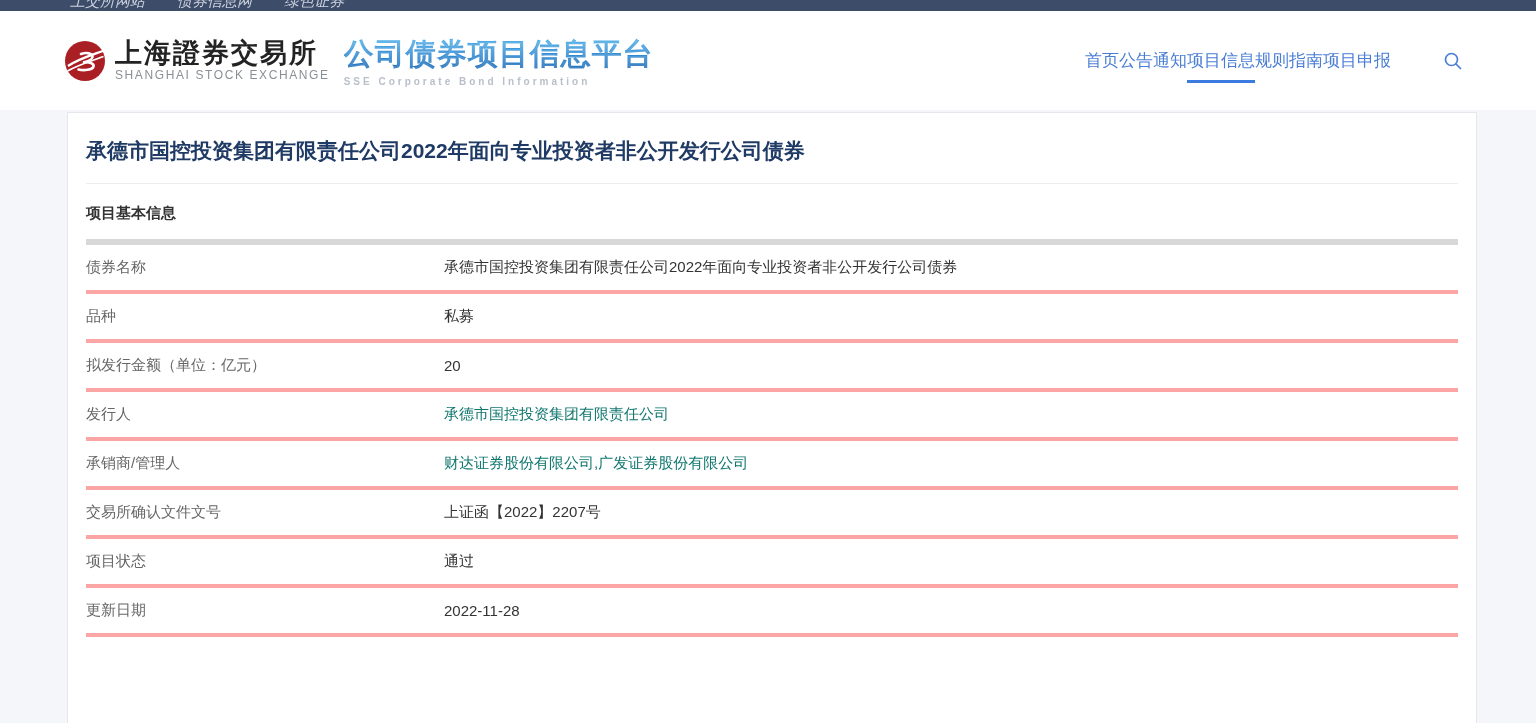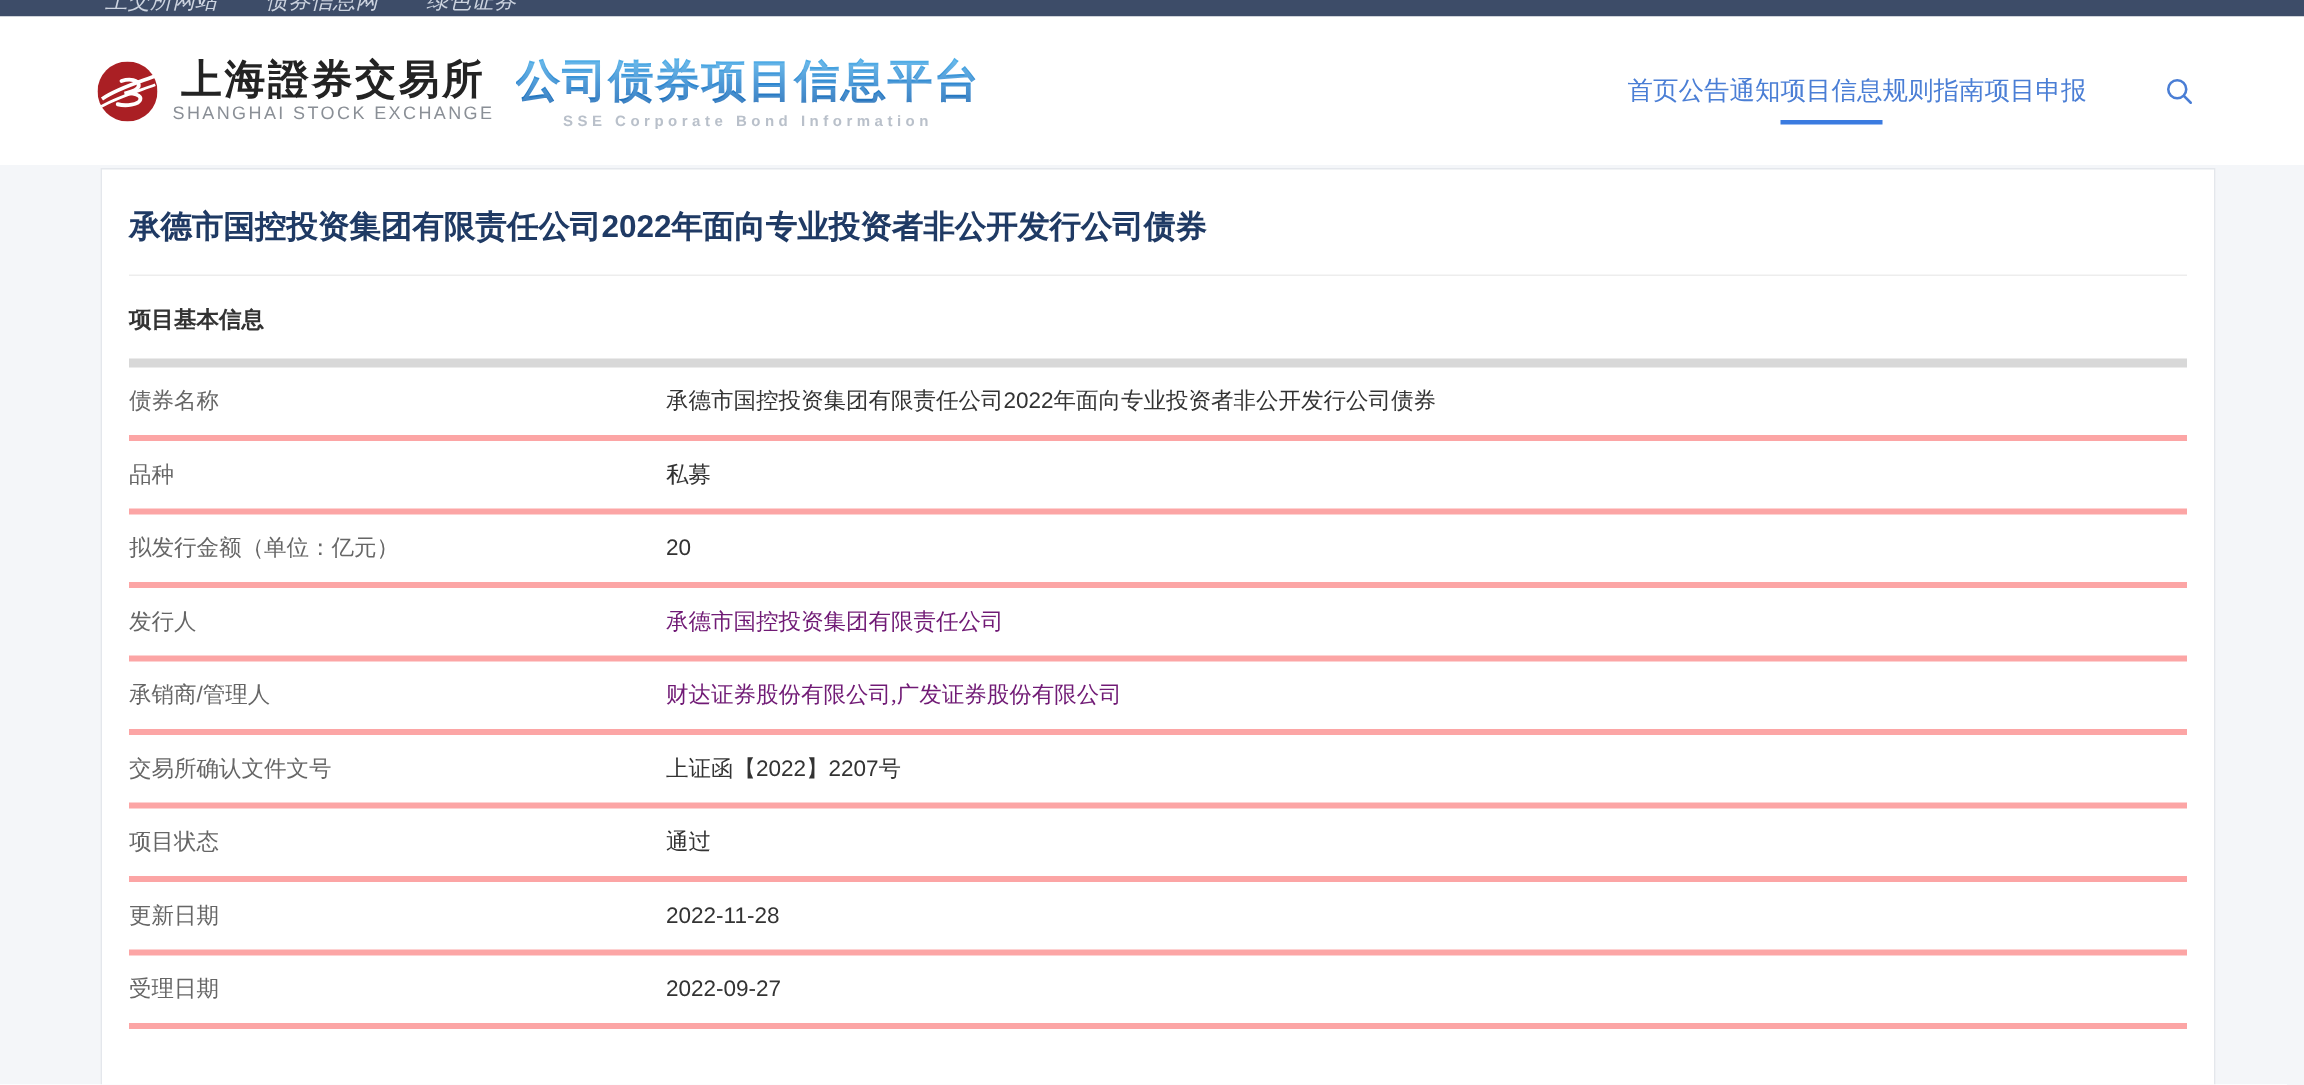--- a/index.html
+++ b/index.html
@@ -7,21 +7,21 @@
     font-family:"Liberation Sans","DejaVu Sans",sans-serif; }
 
   
   .topbar { height:11px; background:#3d4c68; overflow:hidden;font-style:italic; }
   .topbar-inner { display:flex; gap:32px; padding-left:70px; margin-top:-8px;
     font-size:15px; line-height:18px; color:#ccd3df; }
   .topbar-inner a { color:#ccd3df; text-decoration:none; white-space:nowrap; }
 
   
   .header { height:99px; background:#fff; display:flex; align-items:center;
-    padding:0 73px 0 65px;text-align:center; }
+    padding:0 73px 0 65px; }
   .logo-wrap { display:flex; align-items:center; }
   .logo-mark { width:40px; height:40px; flex:0 0 auto; }
   .logo-names { margin-left:10px; }
   .logo-cn { font-family:"Liberation Serif","DejaVu Serif",serif; font-weight:bold;
     font-size:27px; color:#232323; letter-spacing:2px; line-height:1.05; white-space:nowrap; }
   .logo-en { font-size:12px; color:#8a8f96; letter-spacing:1.6px; margin-top:0; white-space:nowrap; }
   .platform { margin-left:14px; }
   .platform-cn { font-size:30px; font-weight:900; letter-spacing:1px; white-space:nowrap;
     background:linear-gradient(180deg,#5ebdf0 0%,#2e86cf 55%,#1560ad 100%);
     -webkit-background-clip:text; background-clip:text; color:transparent;
@@ -41,21 +41,21 @@
     background:#fff; border:1px solid #e4e7ec; padding:0 18px; }
   .page-title { padding:24px 0 18px 0; font-size:21px; font-weight:bold; color:#1f3a64;
     border-bottom:1px solid #ededed; }
   .section-title { margin-top:20px; font-size:15px; font-weight:bold; color:#333; }
   .table-topbar { margin-top:16px; height:6px; background:#d8d8d8; }
 
   .info-table { width:100%; }
   .info-row { display:flex; align-items:center; height:49px; border-bottom:4px solid #fca5a5; }
   .info-label { width:358px; flex:0 0 auto; font-size:15px; color:#666; }
   .info-value { font-size:15px; color:#333; }
-  a.info-value.link { color:#701a75; text-decoration:none; cursor:pointer;font-family:Liberation Serif, serif; }
+  a.info-value.link { color:#0f766e; text-decoration:none; cursor:pointer; }
 </style>
 </head>
 <body>
 
 <div class="topbar">
   <div class="topbar-inner">
       <a>上交所网站</a>
       <a>债券信息网</a>
       <a>绿色证券</a>
     </div>
@@ -125,19 +125,15 @@
           <div class="info-value">上证函【2022】2207号</div>
         </div>
         <div class="info-row">
           <div class="info-label">项目状态</div>
           <div class="info-value">通过</div>
         </div>
         <div class="info-row">
           <div class="info-label">更新日期</div>
           <div class="info-value">2022-11-28</div>
         </div>
-        <div class="info-row">
-          <div class="info-label">受理日期</div>
-          <div class="info-value">2022-09-27</div>
-        </div>
       </div>
   </div>
 </div>
 
 </body></html>

